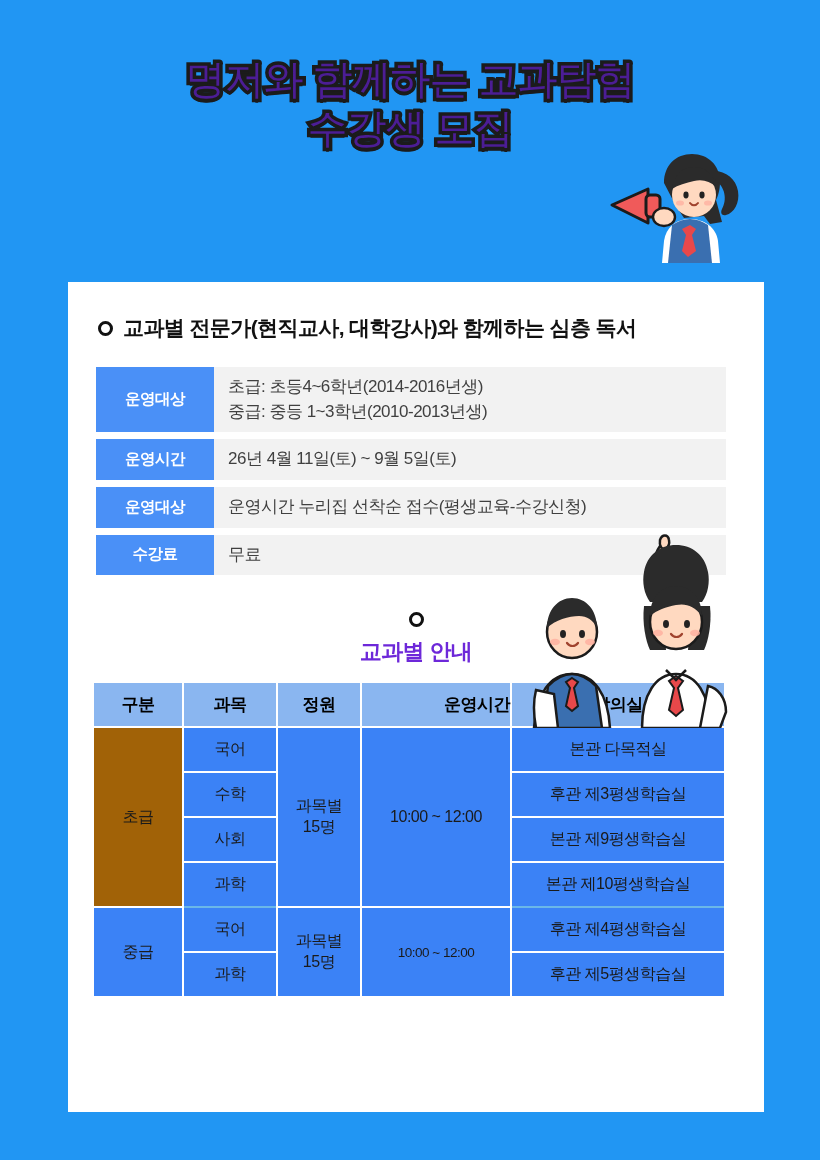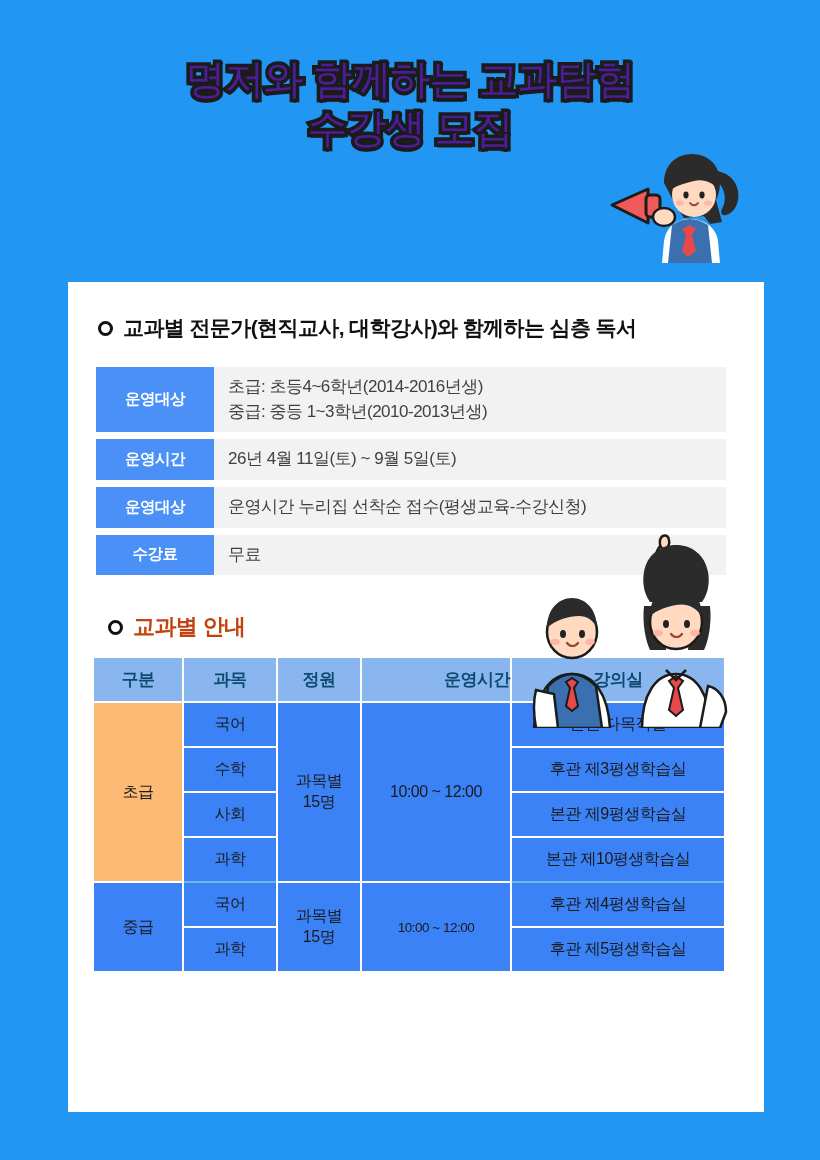--- a/index.html
+++ b/index.html
@@ -111,23 +111,24 @@
     display: block;
   }
 
   
   .heading2 {
     display: flex;
     align-items: center;
     gap: 10px;
     font-size: 22px;
     font-weight: bold;
-    color: #c2410c;
+    color: #6d28d9;
     margin: 30px 0 16px 14px;
     letter-spacing: -0.6px;
+    flex-direction: column;
   }
   .heading2 .ring {
     display: inline-block;
     width: 15px;
     height: 15px;
     border: 3px solid #111;
     border-radius: 50%;
     box-sizing: border-box;
     flex: none;
   }
@@ -135,38 +136,38 @@
   
   .course-table {
     width: 100%;
     border-collapse: collapse;
     font-size: 16px;
     color: #1a1a1a;
     letter-spacing: -0.5px;
   }
   .course-table th {
     background: #8ab6f0;
-    color: #0c4a6e;
+    color: #000000;
     font-weight: bold;
     font-size: 17px;
     padding: 10px 0;
     border-right: 2px solid #ffffff;
     border-bottom: 2px solid #ffffff;
   }
   .course-table th:last-child { border-right: none; }
   .course-table td {
     background: #3b82f6;
     text-align: center;
     padding: 11px 0;
     border-right: 2px solid #ffffff;
     border-bottom: 2px solid #ffffff;
   }
   .course-table td:last-child { border-right: none; }
   .course-table td.blank {
-    background: #fdba74;
+    background: #a16207;
   }
   .course-table .divider td {
     border-bottom: 2px solid #6bb7e8;
   }
   .col-gubun { width: 88px; }
   .col-gwamok { width: 92px; }
   .col-jeongwon { width: 82px; }
   .col-time { width: 148px; text-align: right; }
   .time-small { font-size: 13.5px; }
 

